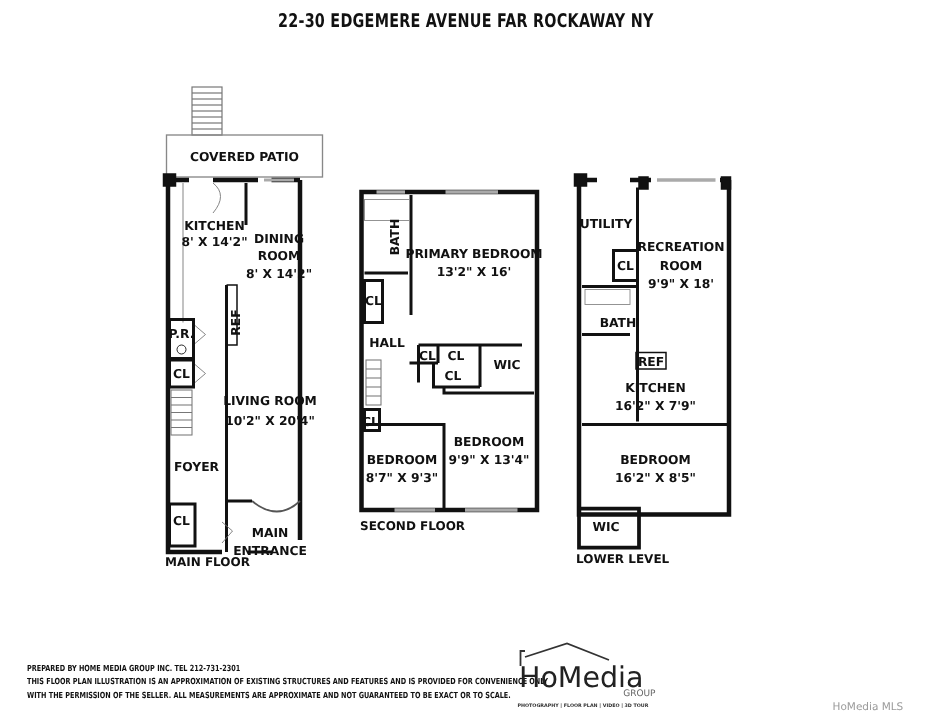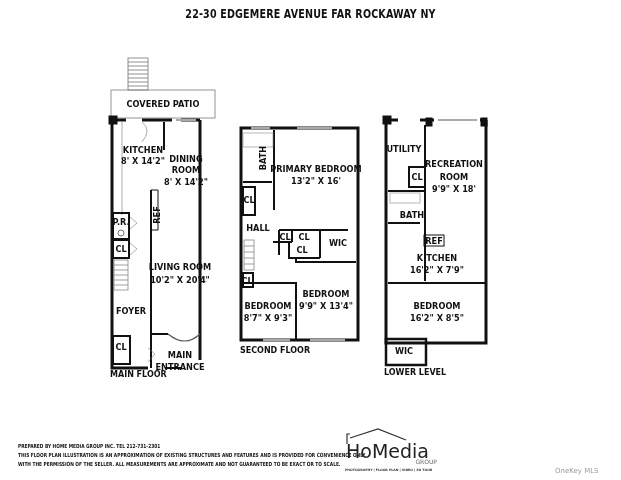--- a/index.html
+++ b/index.html
@@ -166,13 +166,13 @@
 
 <div class="logo">
   <svg width="100" height="44" viewBox="0 0 100 44">
     <path d="M3 16 V6 H6 M6 10 L34 1 L62 12" fill="none" stroke="#333" stroke-width="1.2"></path>
     <text x="2" y="30" font-family="DejaVu Sans, sans-serif" font-size="19" fill="#222">HoMedia</text>
     <text x="93" y="36" text-anchor="end" font-family="DejaVu Sans, sans-serif" font-size="6" fill="#666">GROUP</text>
     <text x="1" y="43" font-family="DejaVu Sans, sans-serif" font-weight="bold" font-size="3.2" fill="#333">PHOTOGRAPHY | FLOOR PLAN | VIDEO | 3D TOUR</text>
   </svg>
 </div>
 
-<div class="mls">OneKey MLS</div>
+<div class="mls">HoMedia MLS</div>
 
 </body></html>

